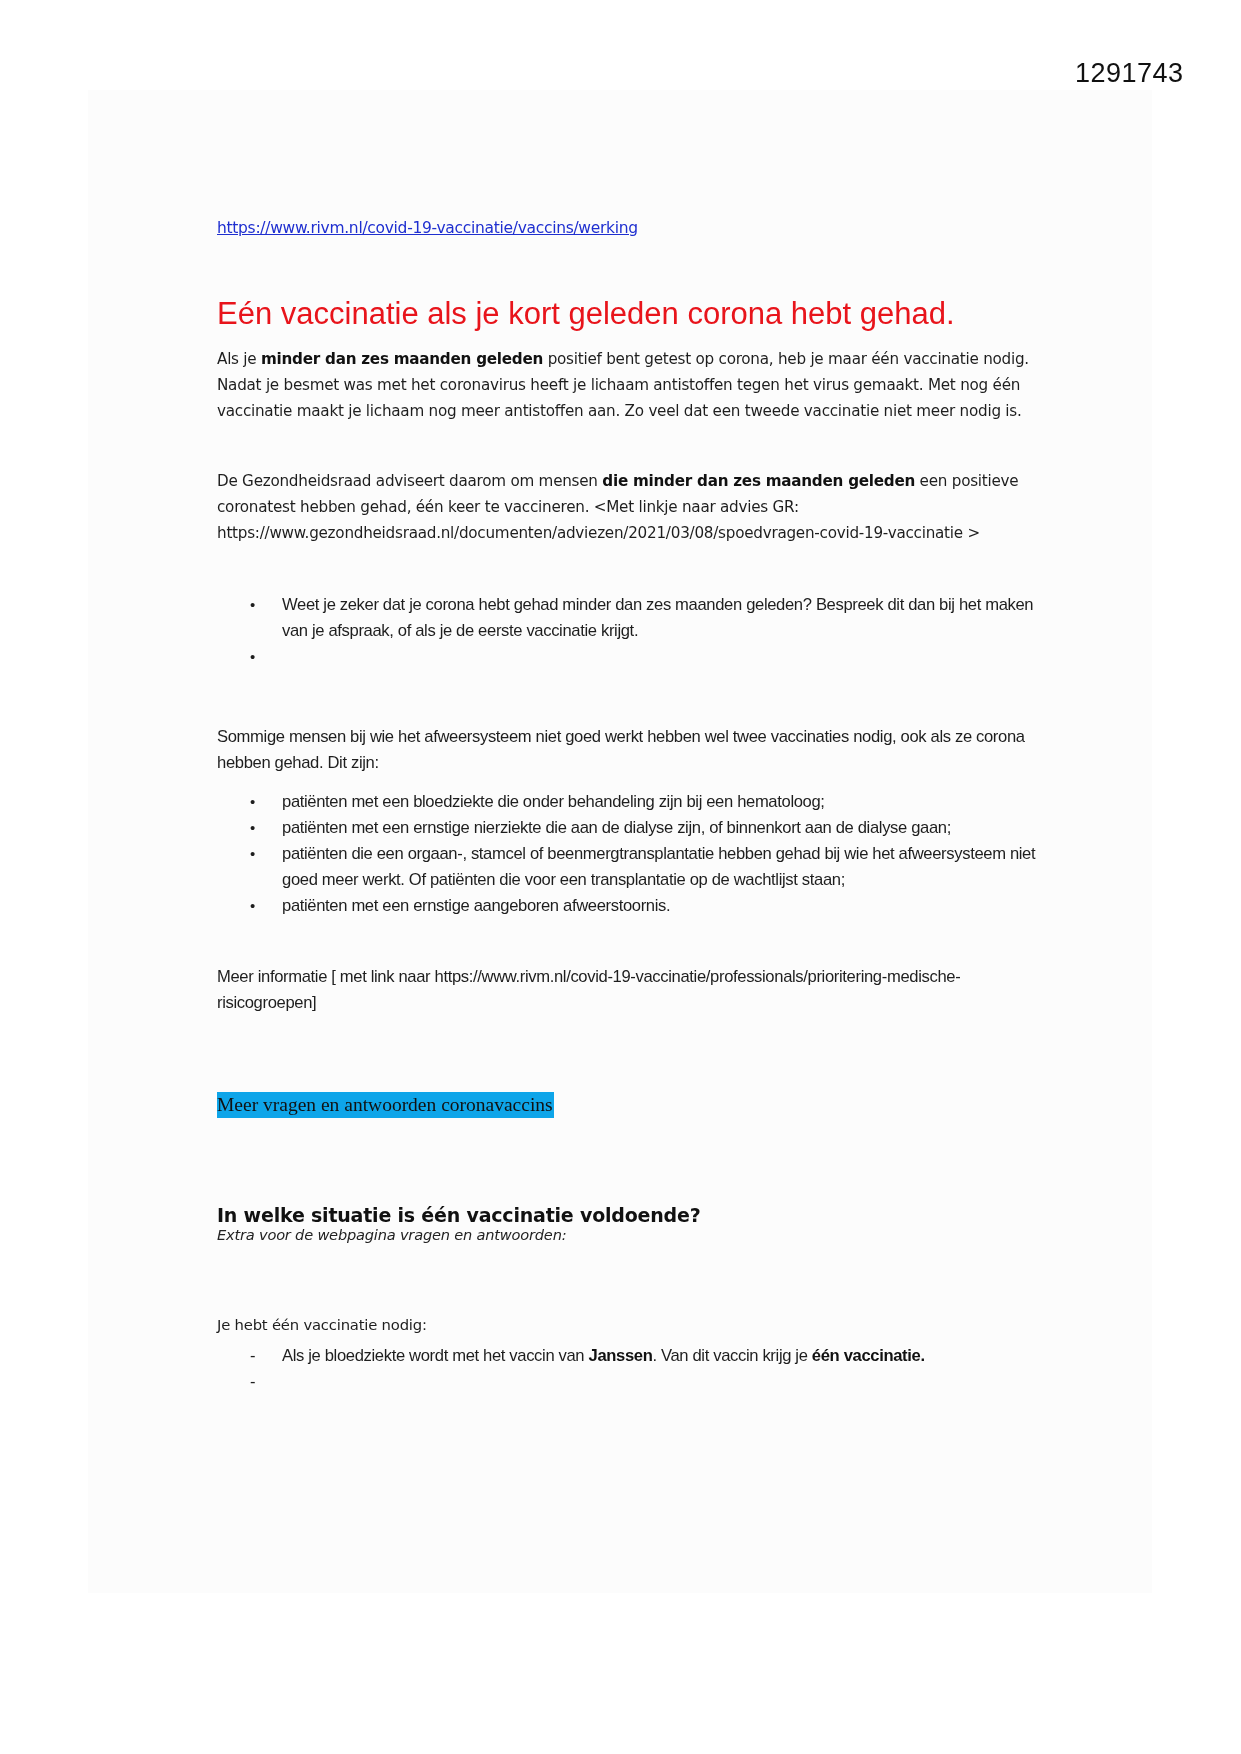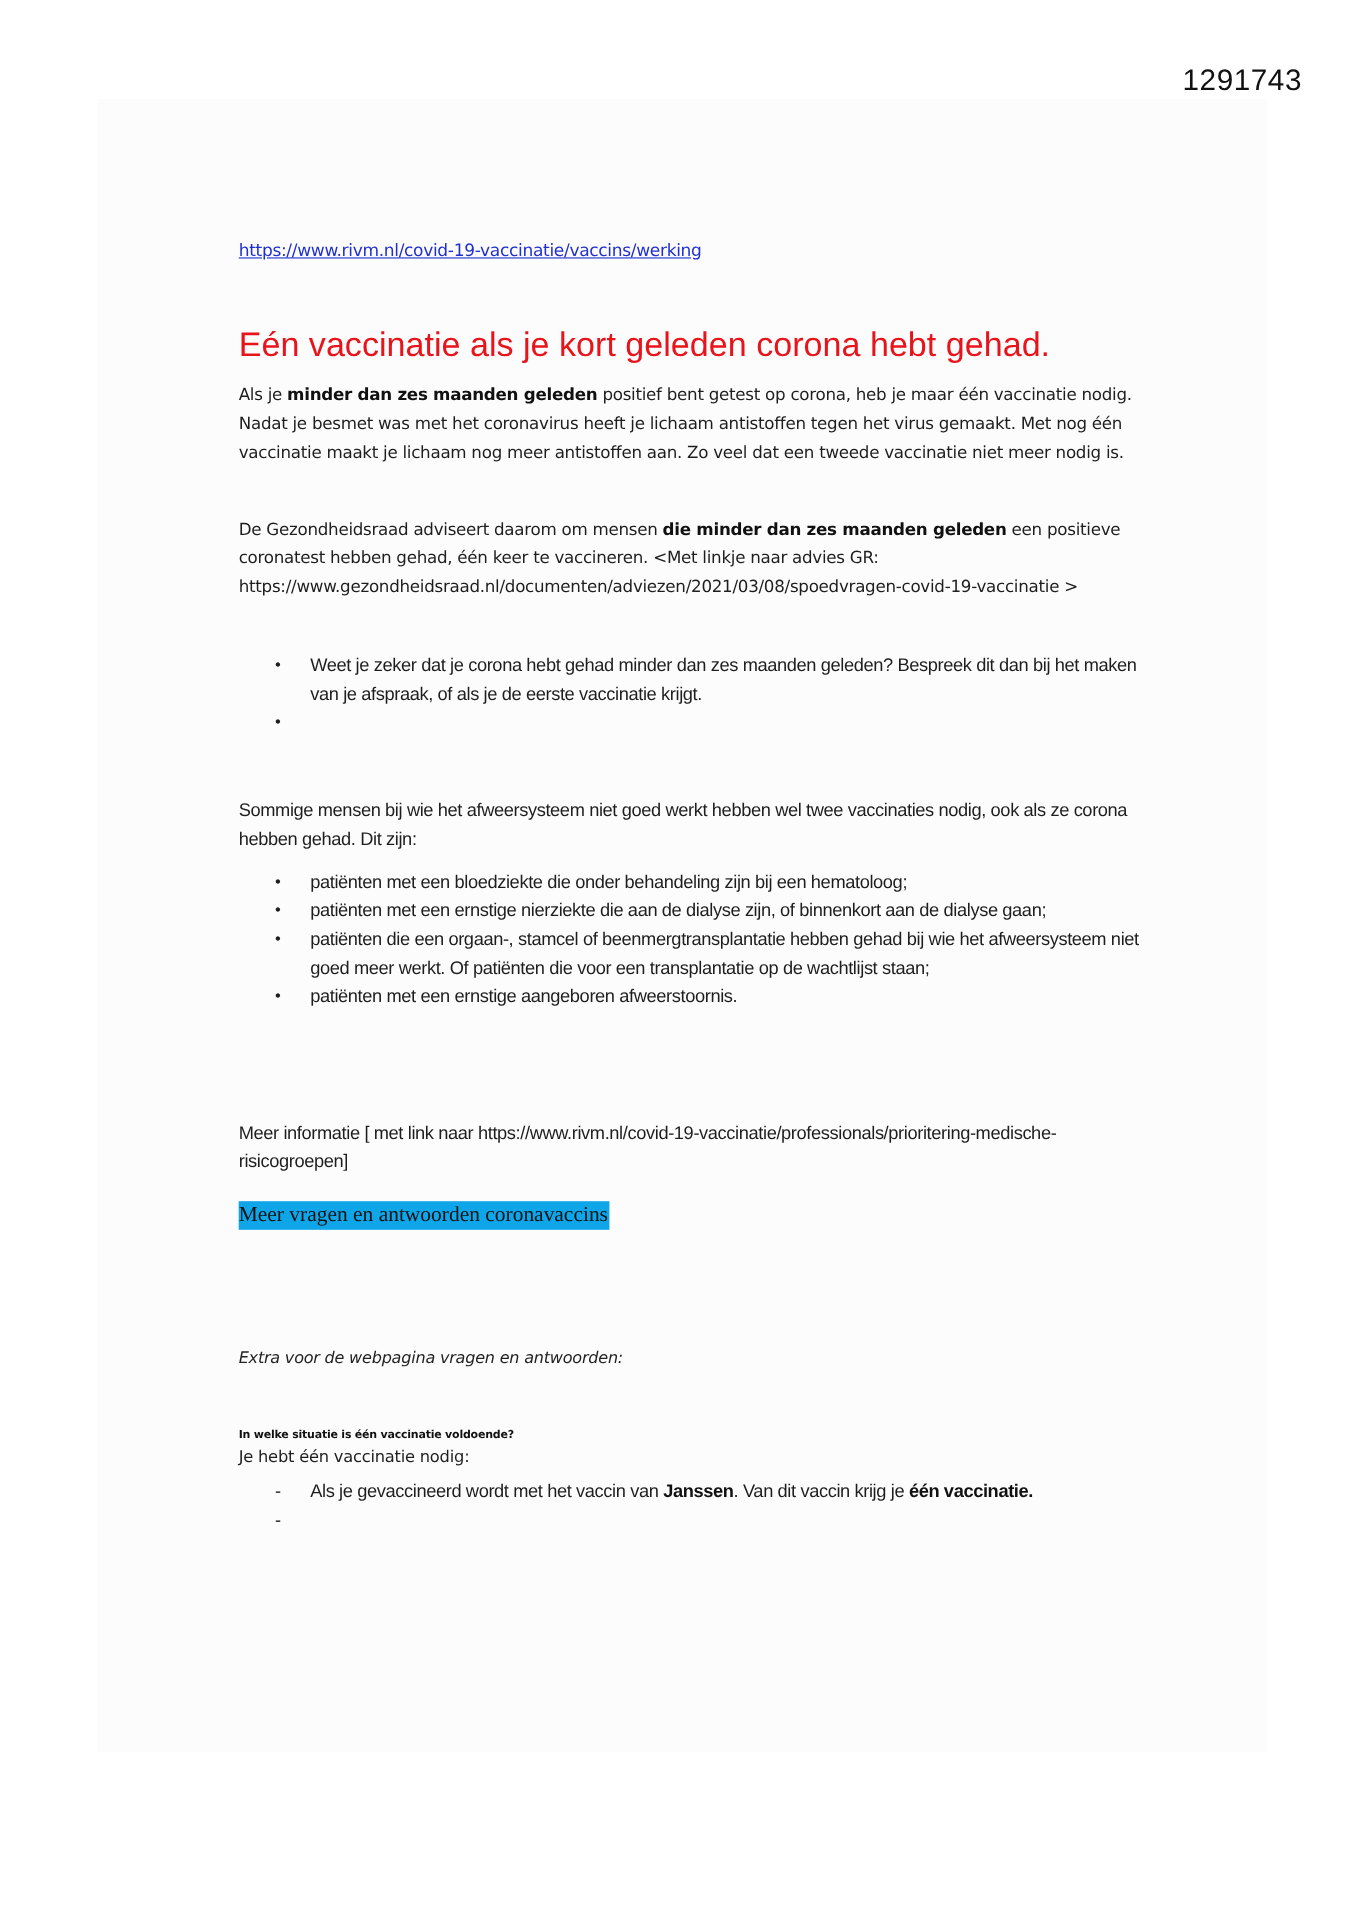--- a/index.html
+++ b/index.html
@@ -114,25 +114,25 @@
     top: 1226px;
     left: 0;
     font-family: "DejaVu Sans", sans-serif;
     font-style: italic;
     font-size: 14.6px;
     letter-spacing: -0.2px;
     color: #222;
   }
   .question {
     position: absolute;
-    top: 1299px;
+    top: 1204px;
     left: 0;
     font-family: "DejaVu Sans", sans-serif;
     font-weight: bold;
-    font-size: 10px;
+    font-size: 19px;
     letter-spacing: -0.2px;
     color: #111;
   }
   .answer-intro {
     position: absolute;
     top: 1304px;
     left: 0;
     font-family: "DejaVu Sans", sans-serif;
     font-size: 14.8px;
     letter-spacing: -0.2px;
@@ -183,28 +183,28 @@
 
   <p class="para condensed" style="top:724px;">Sommige mensen bij wie het afweersysteem niet goed werkt hebben wel twee vaccinaties nodig, ook als ze corona hebben gehad. Dit zijn:</p>
 
   <ul class="bullets condensed" style="top:789px;">
     <li><span class="bullet-mark">•</span><span>patiënten met een bloedziekte die onder behandeling zijn bij een hematoloog;</span></li>
     <li><span class="bullet-mark">•</span><span>patiënten met een ernstige nierziekte die aan de dialyse zijn, of binnenkort aan de dialyse gaan;</span></li>
     <li><span class="bullet-mark">•</span><span>patiënten die een orgaan-, stamcel of beenmergtransplantatie hebben gehad bij wie het afweersysteem niet goed meer werkt. Of patiënten die voor een transplantatie op de wachtlijst staan;</span></li>
     <li><span class="bullet-mark">•</span><span>patiënten met een ernstige aangeboren afweerstoornis.</span></li>
   </ul>
 
-  <p class="para condensed" style="top:1017px;">Meer informatie [ met link naar https://www.rivm.nl/covid-19-vaccinatie/professionals/prioritering-medische-risicogroepen]</p>
+  <p class="para condensed" style="top:964px;">Meer informatie [ met link naar https://www.rivm.nl/covid-19-vaccinatie/professionals/prioritering-medische-risicogroepen]</p>
 
   <a class="highlight-link">Meer vragen en antwoorden coronavaccins</a>
 
   <div class="italic-note">Extra voor de webpagina vragen en antwoorden:</div>
 
   <div class="question">In welke situatie is één vaccinatie voldoende?</div>
 
   <div class="answer-intro">Je hebt één vaccinatie nodig:</div>
 
   <ul class="dashes condensed">
-    <li><span class="dash-mark">-</span><span>Als je gevaccineerd wordt met het vaccin van </span><b>Janssen</b><span>. Van dit vaccin krijg je </span><b>één vaccinatie.</b></li>
+    <li><span class="dash-mark">-</span><span>Als je bloedziekte wordt met het vaccin van </span><b>Janssen</b><span>. Van dit vaccin krijg je </span><b>één vaccinatie.</b></li>
     <li><span class="dash-mark">-</span></li>
   </ul>
 
 </div>
 
 </body></html>

